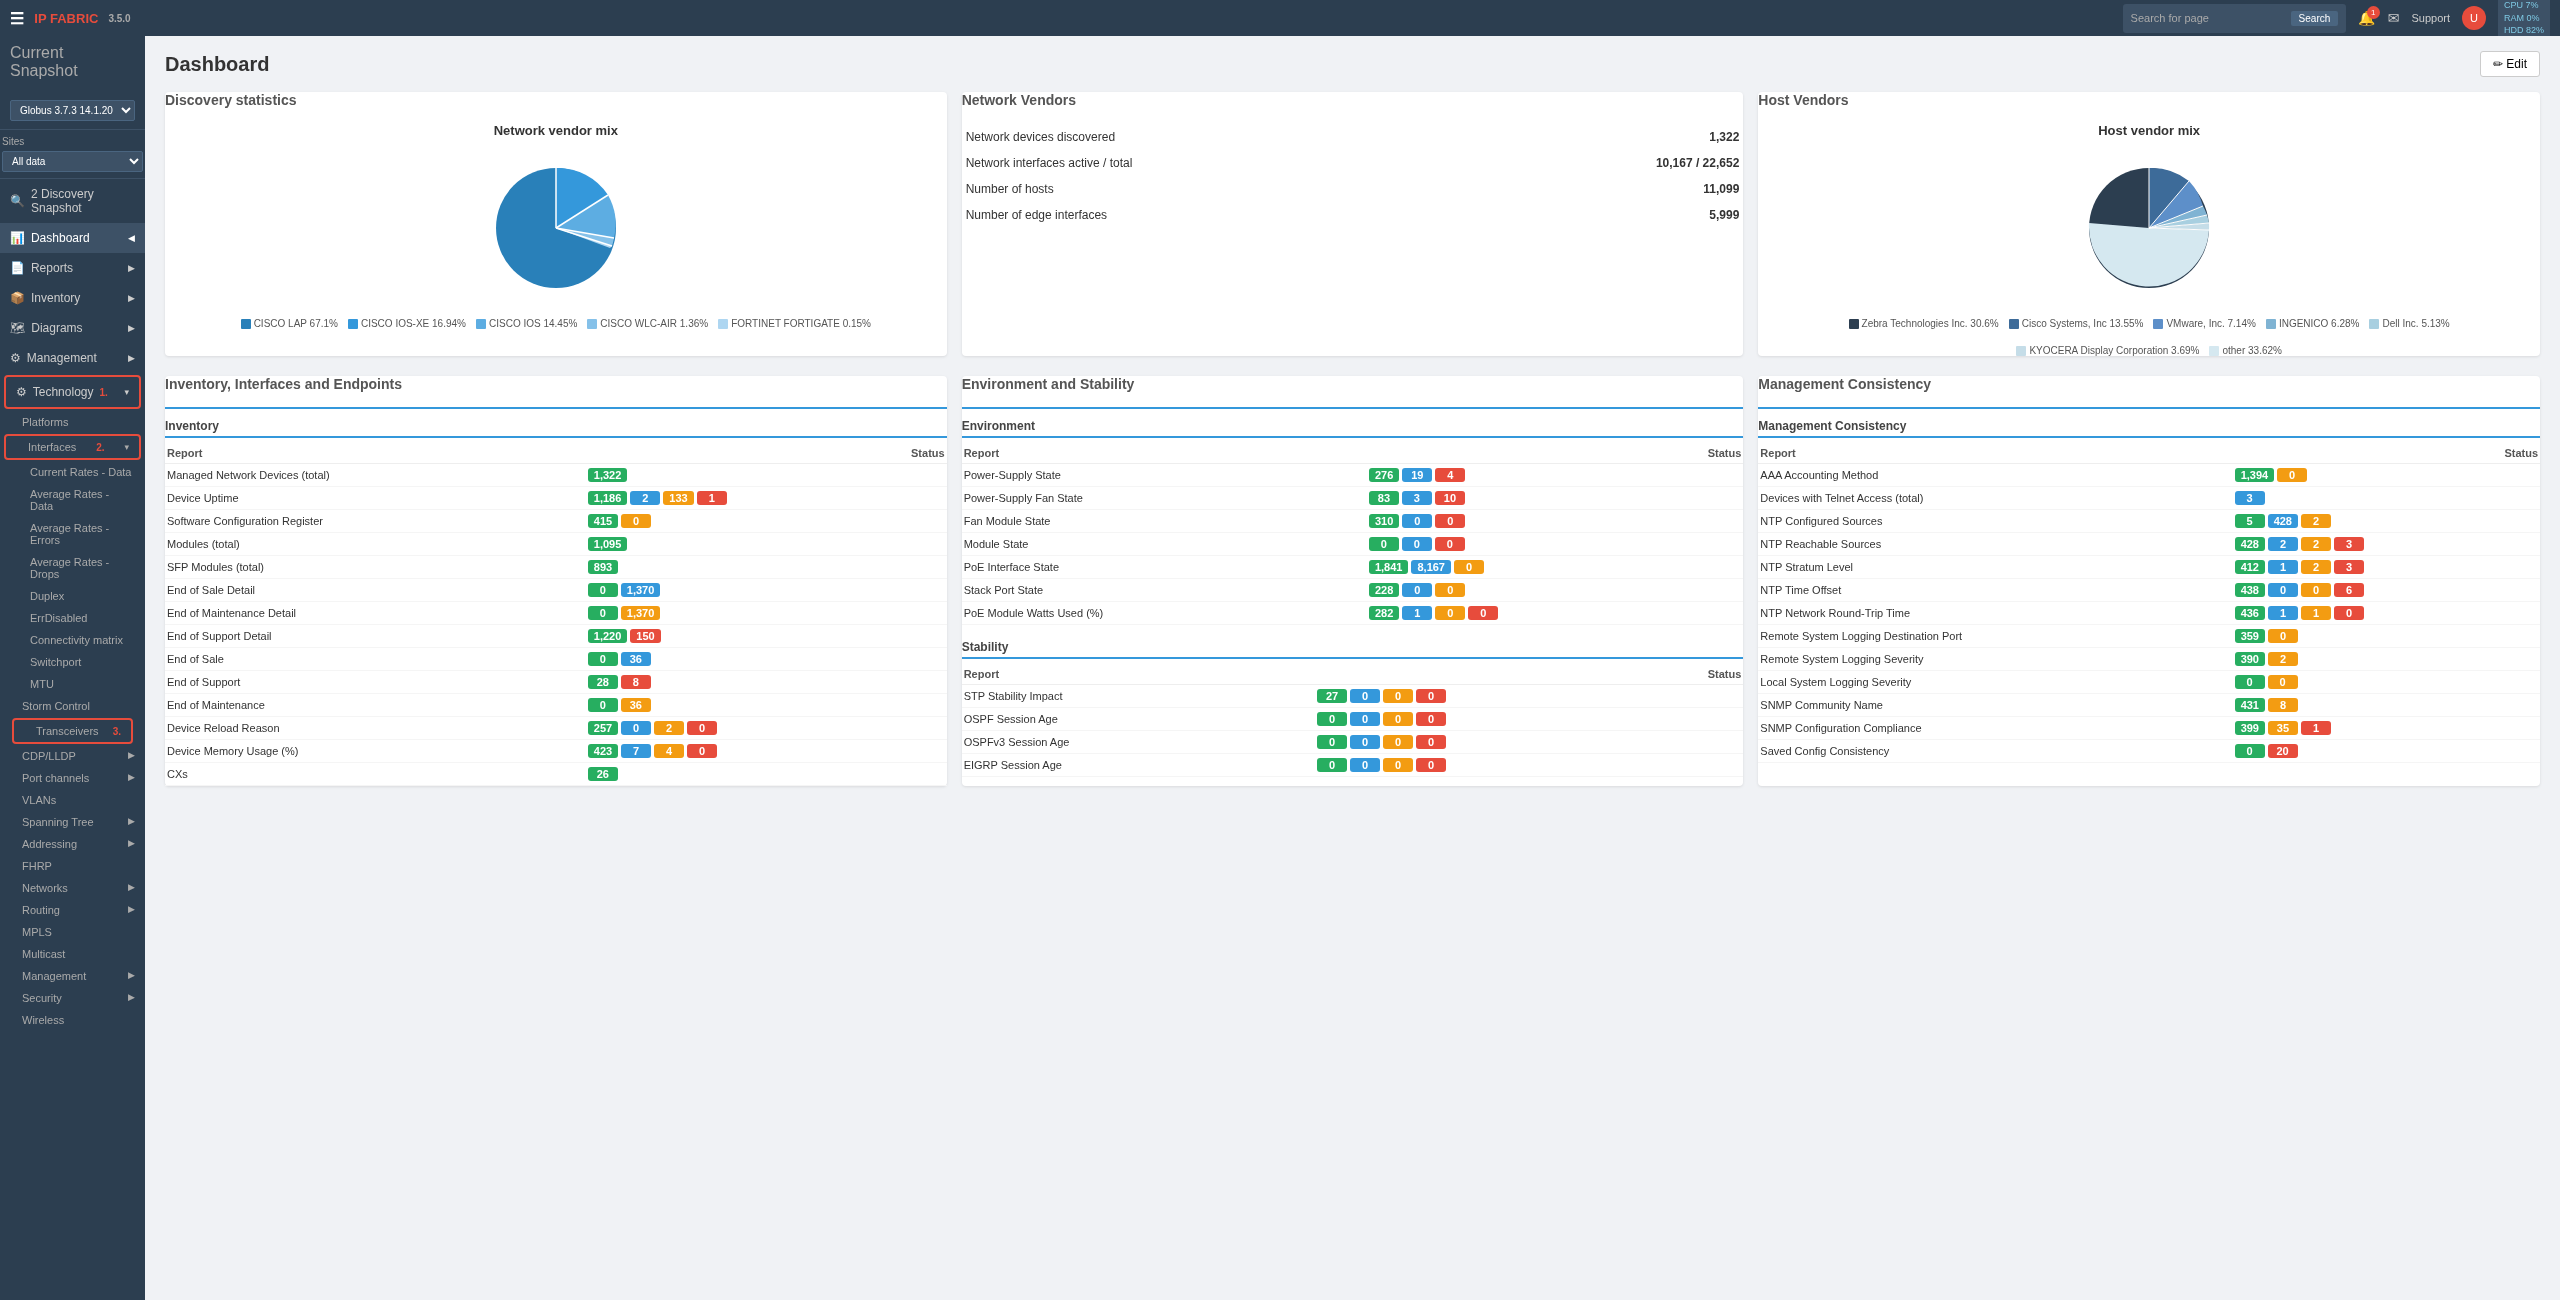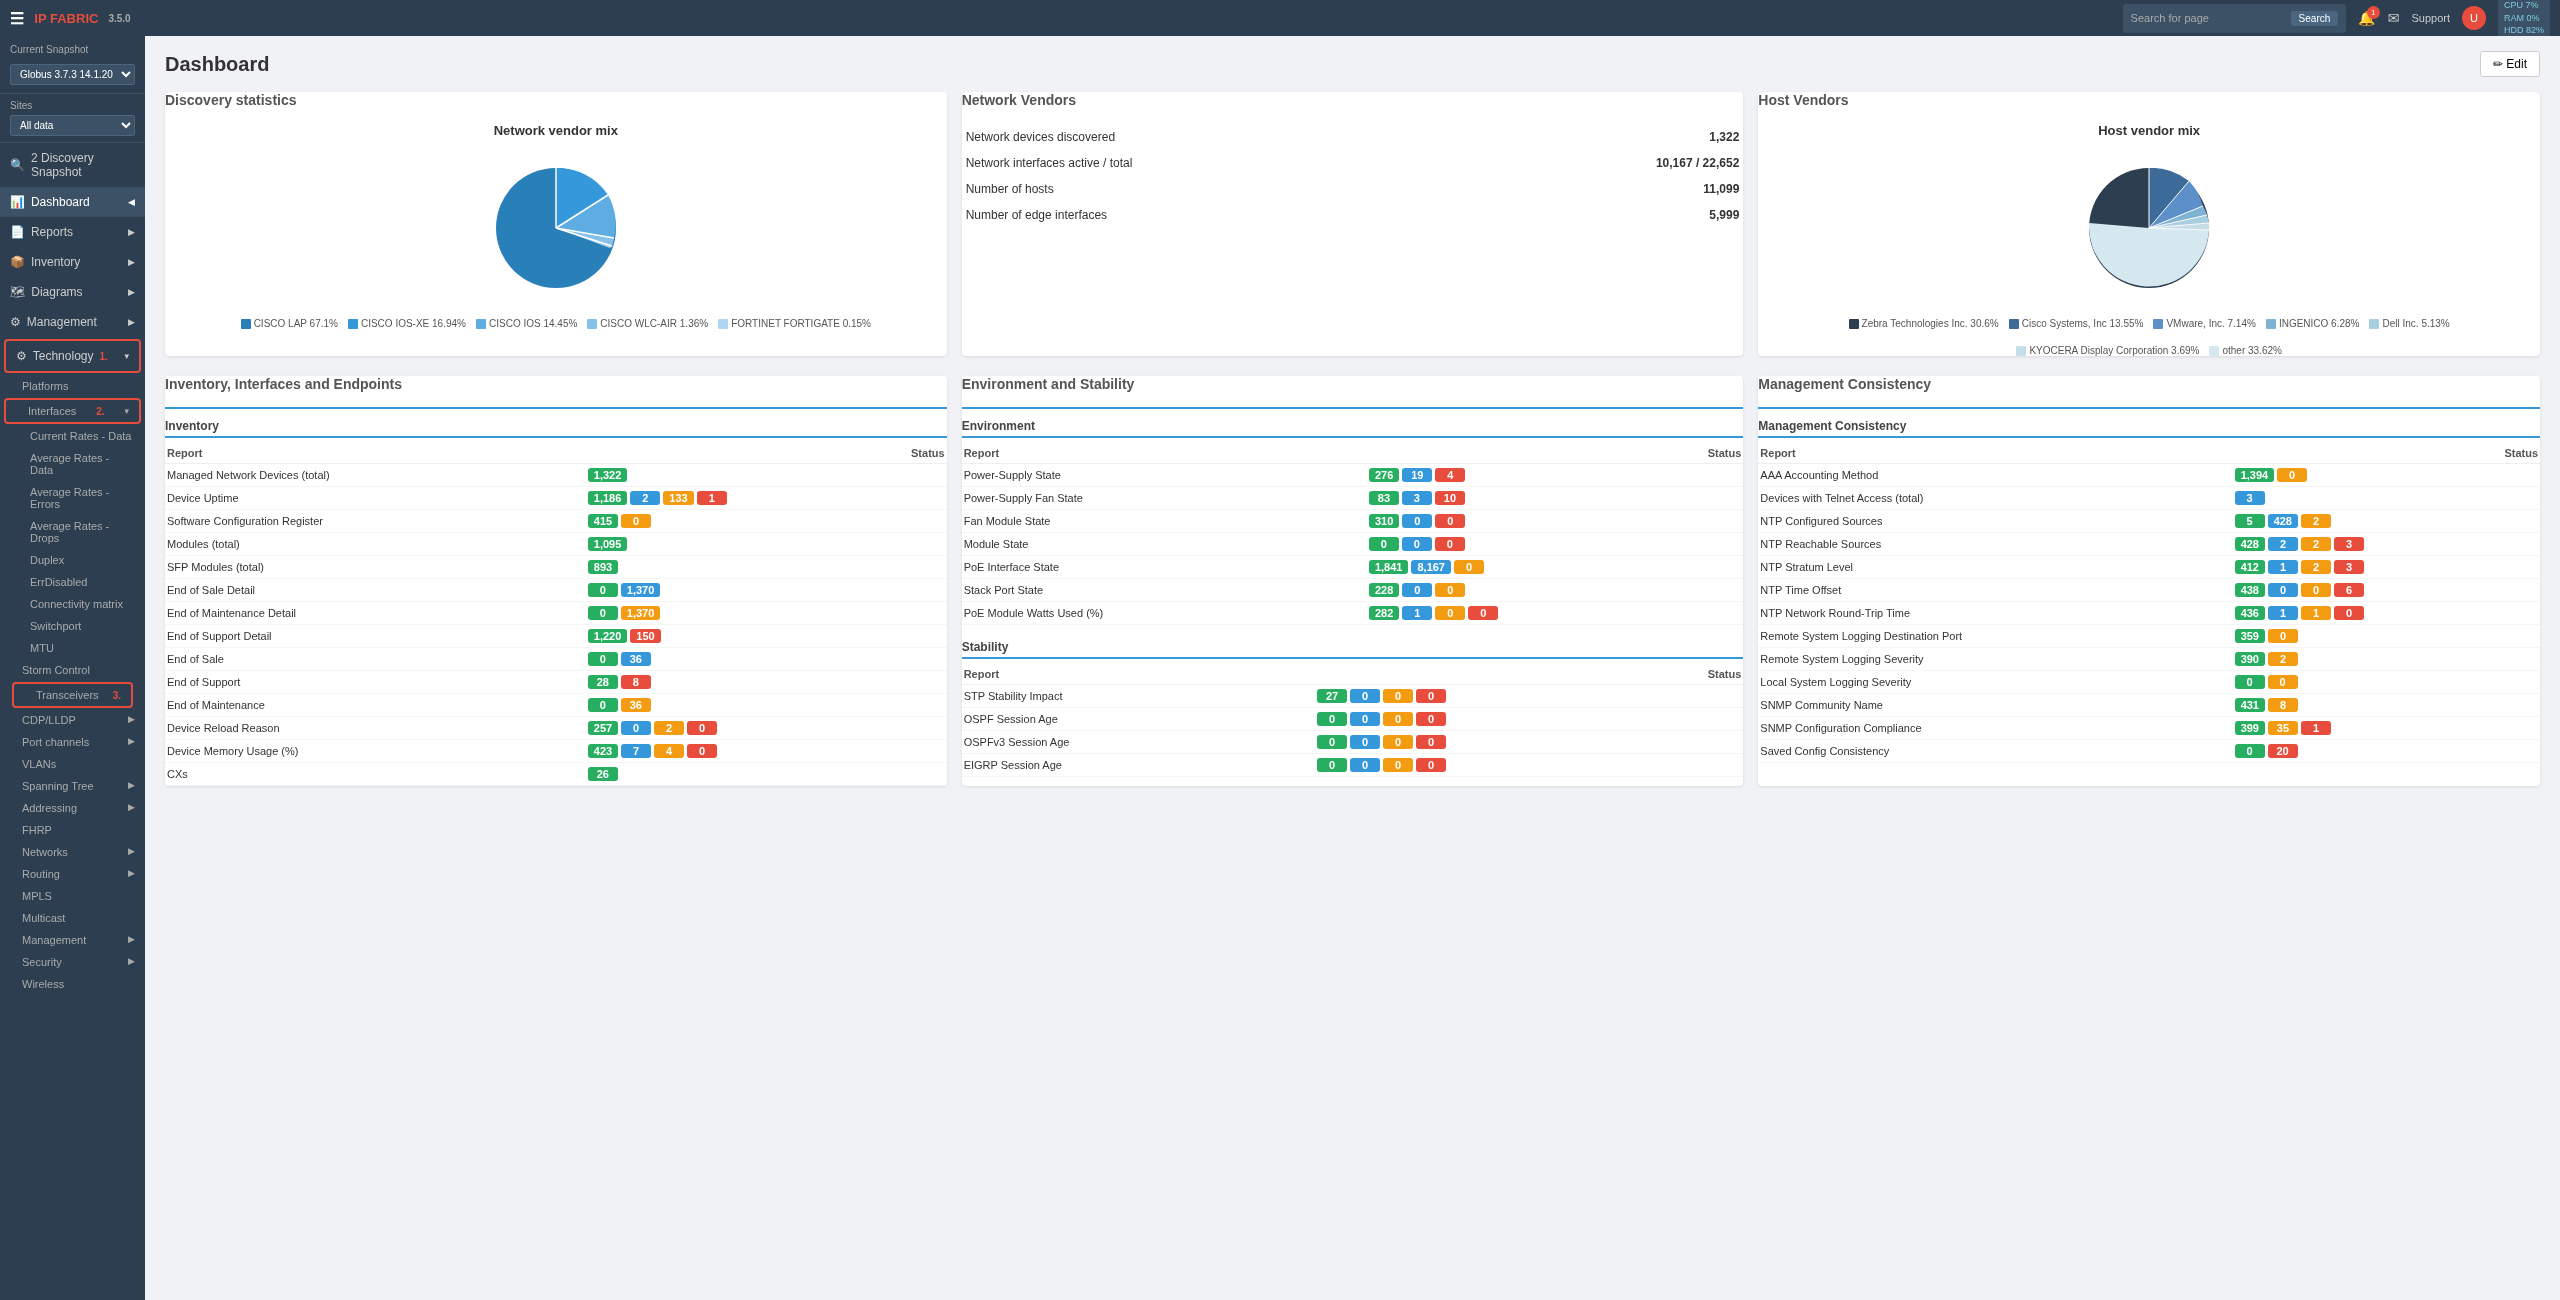--- a/index.html
+++ b/index.html
@@ -25,23 +25,23 @@
     
     .main-wrapper { display: flex; flex: 1; overflow: hidden; }
 
     
     .sidebar { width: 145px; background: #2c3e50; color: #ccc; flex-shrink: 0; overflow-y: auto; overflow-x: hidden; display: flex; flex-direction: column; }
     .sidebar::-webkit-scrollbar { width: 4px; }
     .sidebar::-webkit-scrollbar-track { background: #2c3e50; }
     .sidebar::-webkit-scrollbar-thumb { background: #4a6580; }
 
     .snapshot-section { padding: 8px 10px; border-bottom: 1px solid #3d5166; }
-    .snapshot-label { font-size: 10px; color: #aaa; margin-bottom: 9px; }
+    .snapshot-label { font-size: 16px; color: #aaa; margin-bottom: 20px; }
     .snapshot-select { background: #3d5166; border: 1px solid #4a6580; color: #fff; font-size: 10px; padding: 3px 5px; width: 100%; border-radius: 2px; cursor: pointer; }
-    .sites-section { padding: 6px 10px; border-bottom: 1px solid #3d5166; }
+    .sites-section { padding: 6px 2px; border-bottom: 1px solid #3d5166; }
     .sites-label { font-size: 10px; color: #aaa; margin-bottom: 4px; }
     .sites-select { background: #3d5166; border: 1px solid #4a6580; color: #fff; font-size: 10px; padding: 3px 5px; width: 100%; border-radius: 2px; cursor: pointer; }
 
     .nav-item { padding: 8px 10px; cursor: pointer; display: flex; align-items: center; justify-content: space-between; font-size: 12px; color: #ccc; }
     .nav-item.active { background: #3d5166; color: #fff; }
     .nav-item-inner { display: flex; align-items: center; gap: 6px; }
     .nav-chevron { font-size: 9px; }
     .nav-sub { font-size: 11px; padding: 5px 10px 5px 22px; cursor: pointer; color: #aaa; }
     .nav-icon { font-size: 12px; }
 

